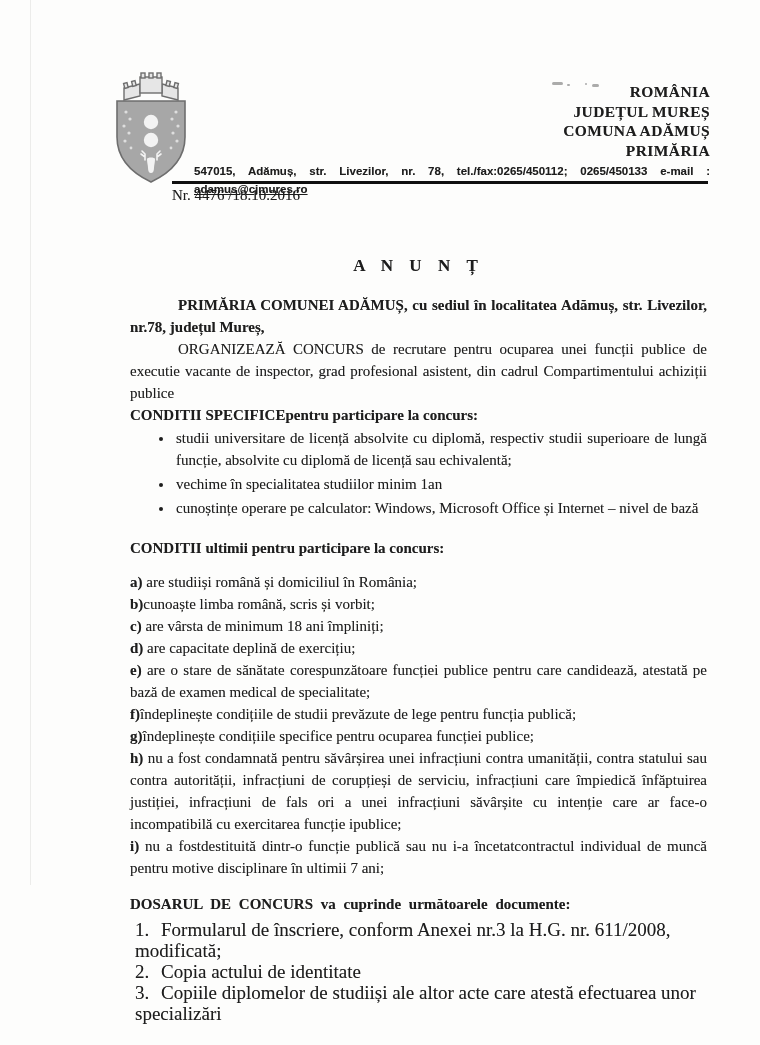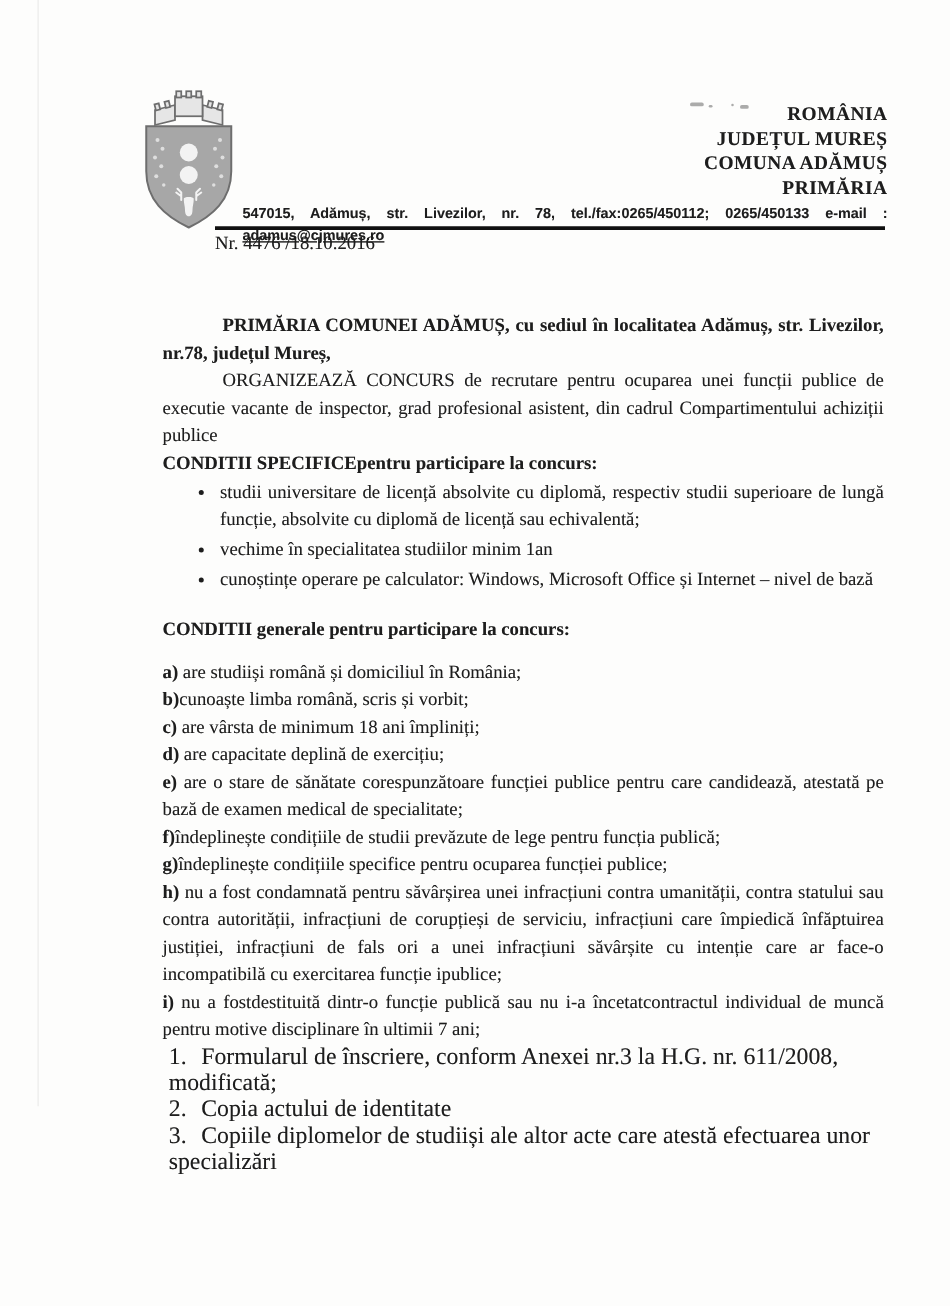--- a/index.html
+++ b/index.html
@@ -111,42 +111,44 @@
     <div class="lh-line">PRIMĂRIA</div>
     <div class="lh-address">547015, Adămuș, str. Livezilor, nr. 78, tel./fax:0265/450112; 0265/450133 e-mail :</div>
     <span class="lh-email">adamus@cjmures.ro</span>
   </div>
 </div>
 
 <div class="rule"></div>
 <div class="regnum">Nr. 4476 /18.10.2016</div>
 
 <div class="doc">
+  <div class="title">A N U N Ț</div>
 
   <p class="para indent bold">PRIMĂRIA COMUNEI ADĂMUȘ, cu sediul în localitatea Adămuș, str. Livezilor, nr.78, județul Mureș,</p>
   <p class="para indent">ORGANIZEAZĂ CONCURS de recrutare pentru ocuparea unei funcții publice de executie vacante de inspector, grad profesional asistent, din cadrul Compartimentului achiziții publice</p>
 
   <p class="heading">CONDITII SPECIFICEpentru participare la concurs:</p>
   <ul class="bullets">
     <li>studii universitare de licență absolvite cu diplomă, respectiv studii superioare de lungă funcție, absolvite cu diplomă de licență sau echivalentă;</li>
     <li>vechime în specialitatea studiilor minim 1an</li>
     <li>cunoștințe operare pe calculator: Windows, Microsoft Office și Internet – nivel de bază</li>
   </ul>
 
-  <p class="heading gen-head">CONDITII generale pentru participare la concurs:</p>
+  <p class="heading gen-head">CONDITII ultimii pentru participare la concurs:</p>
   <div>
     <p class="cond"><span class="cond-label">a)</span><span> are studiiși română și domiciliul în România;</span></p>
     <p class="cond"><span class="cond-label">b)</span><span>cunoaște limba română, scris și vorbit;</span></p>
     <p class="cond"><span class="cond-label">c)</span><span> are vârsta de minimum 18 ani împliniți;</span></p>
     <p class="cond"><span class="cond-label">d)</span><span> are capacitate deplină de exercițiu;</span></p>
     <p class="cond"><span class="cond-label">e)</span><span> are o stare de sănătate corespunzătoare funcției publice pentru care candidează, atestată pe bază de examen medical de specialitate;</span></p>
     <p class="cond"><span class="cond-label">f)</span><span>îndeplinește condițiile de studii prevăzute de lege pentru funcția publică;</span></p>
     <p class="cond"><span class="cond-label">g)</span><span>îndeplinește condițiile specifice pentru ocuparea funcției publice;</span></p>
     <p class="cond"><span class="cond-label">h)</span><span> nu a fost condamnată pentru săvârșirea unei infracțiuni contra umanității, contra statului sau contra autorității, infracțiuni de corupțieși de serviciu, infracțiuni care împiedică înfăptuirea justiției, infracțiuni de fals ori a unei infracțiuni săvârșite cu intenție care ar face-o incompatibilă cu exercitarea funcție ipublice;</span></p>
     <p class="cond"><span class="cond-label">i)</span><span> nu a fostdestituită dintr-o funcție publică sau nu i-a încetatcontractul individual de muncă pentru motive disciplinare în ultimii 7 ani;</span></p>
   </div>
 
+  <p class="heading dossier-head">DOSARUL DE CONCURS va cuprinde următoarele documente:</p>
   <div>
     <p class="doc-item"><span class="doc-num">1.</span><span>Formularul de înscriere, conform Anexei nr.3 la H.G. nr. 611/2008, modificată;</span></p>
     <p class="doc-item"><span class="doc-num">2.</span><span>Copia actului de identitate</span></p>
     <p class="doc-item"><span class="doc-num">3.</span><span>Copiile diplomelor de studiiși ale altor acte care atestă efectuarea unor specializări</span></p>
   </div>
 </div>
 
 </body></html>

